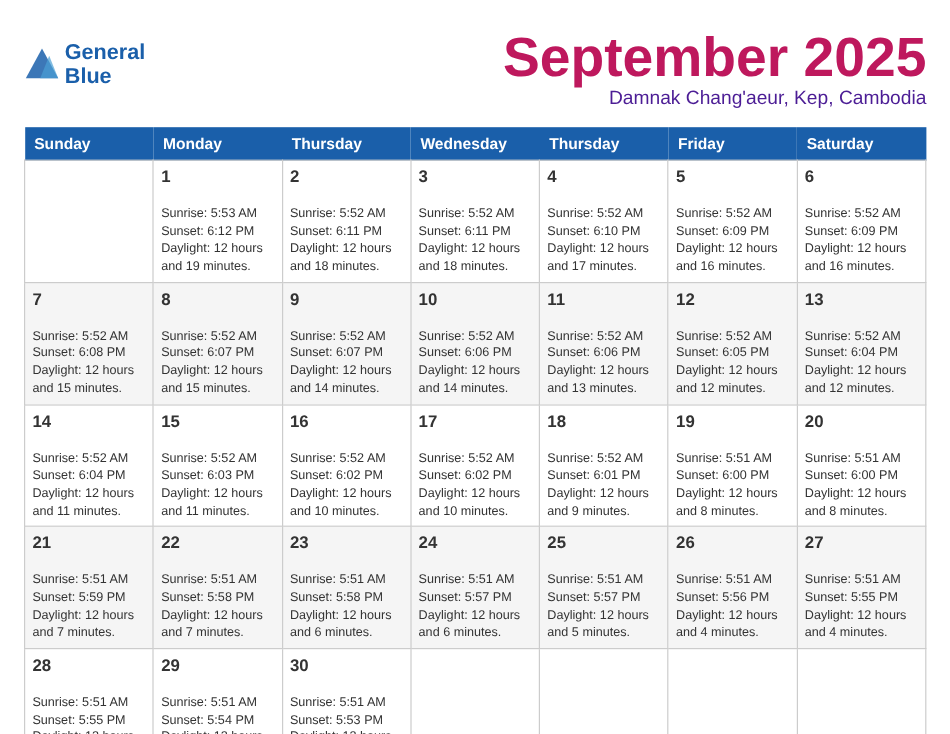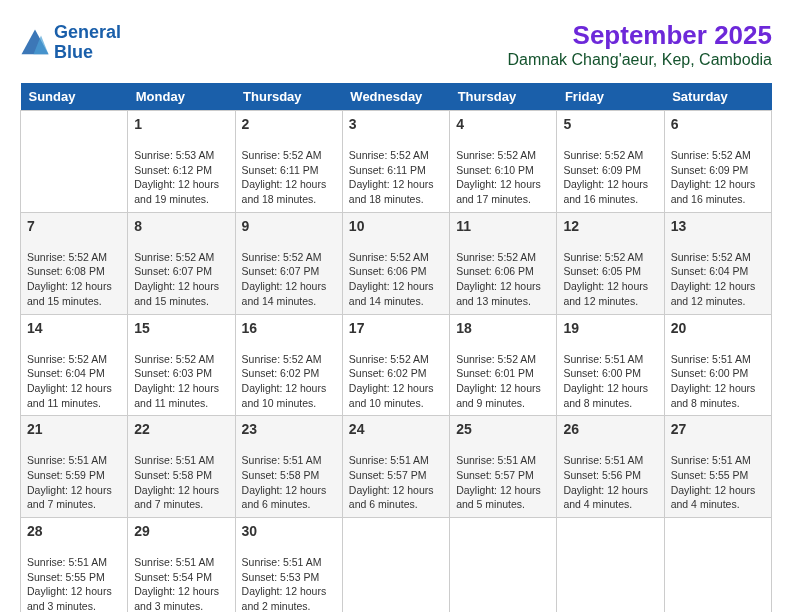--- a/index.html
+++ b/index.html
@@ -24,27 +24,27 @@
     .logo-icon {
       width: 30px;
       height: 30px;
       margin-right: 4px;
     }
     .title-section {
       text-align: right;
       margin-bottom: 4px;
     }
     .month-title {
-      font-size: 26px;
+      font-size: 46px;
       font-weight: bold;
-      color: #6d28d9;
+      color: #be185d;
     }
     .subtitle {
       font-size: 16px;
-      color: #14532d;
+      color: #4c1d95;
     }
     .top-bar {
       display: flex;
       justify-content: space-between;
       align-items: center;
       margin-bottom: 10px;
     }
     table {
       width: 100%;
       border-collapse: collapse;

